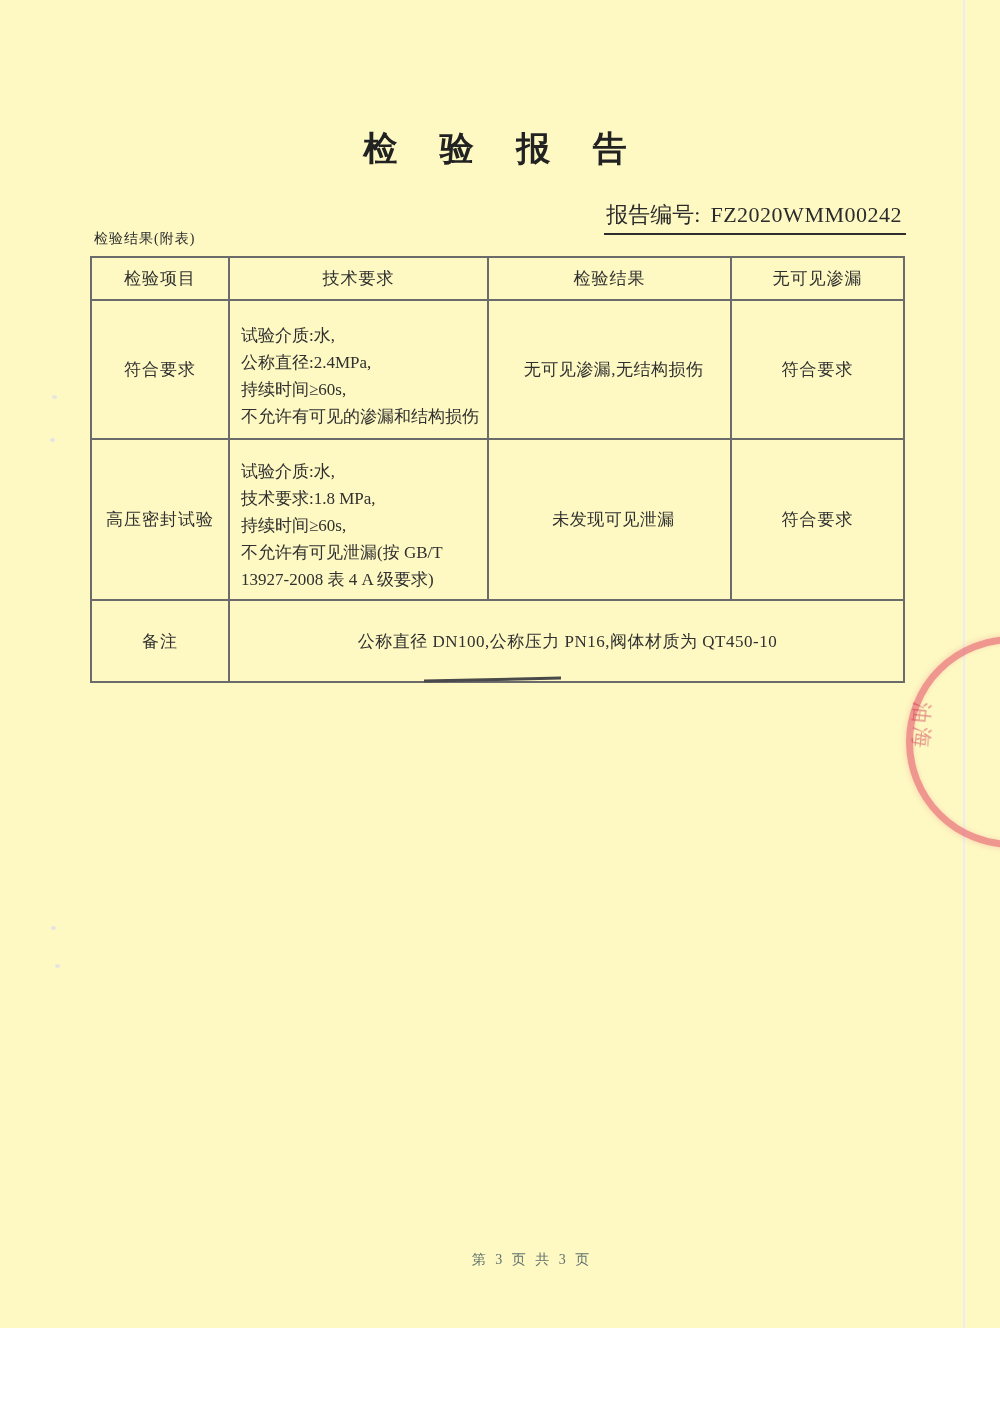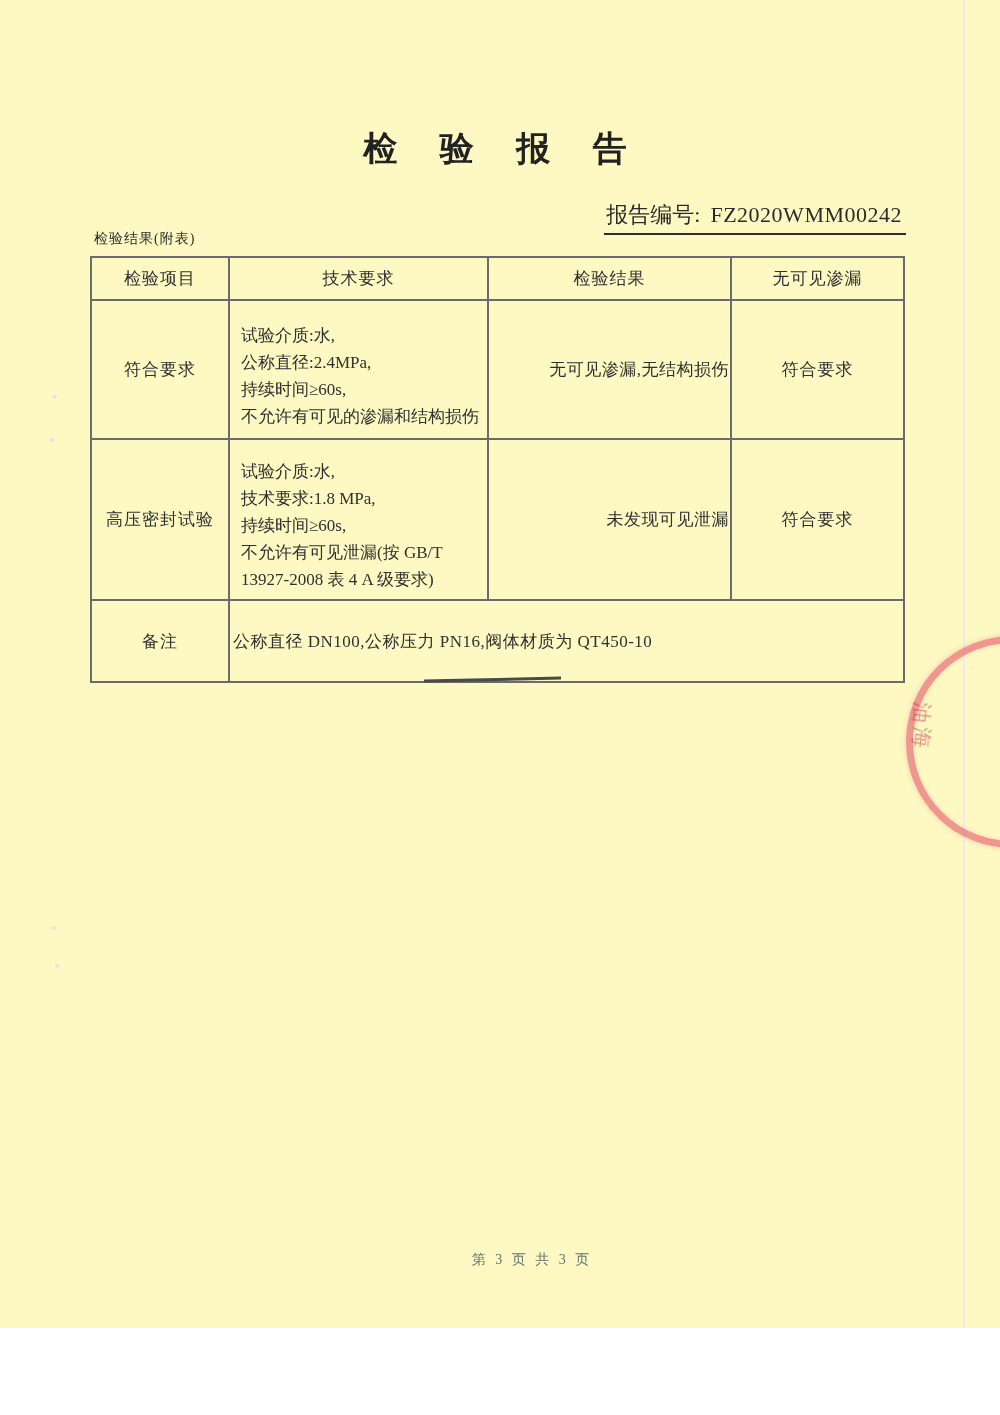--- a/index.html
+++ b/index.html
@@ -48,22 +48,22 @@
     font-weight: normal;
     vertical-align: middle;
     color: #303030;
   }
   tr.hdr { height: 43px; }
   tr.r1 { height: 139px; }
   tr.r2 { height: 135px; }
   tr.r3 { height: 82px; }
   .c-center { text-align: center; letter-spacing: 1px; }
   .c-req { text-align: left; padding: 18px 4px 6px 11px; line-height: 27px; }
-  .c-result { text-align: right; padding-left: 9px; letter-spacing: 0.5px; margin-left: 48px; }
-  .c-remark { text-align: left; padding-left: 3px; letter-spacing: 0.5px; }
+  .c-result { text-align: center; padding-left: 9px; letter-spacing: 0.5px; margin-left: 48px; }
+  .c-remark { text-align: center; padding-left: 3px; letter-spacing: 0.5px; }
   .divider {
     position: absolute; top: 678px; left: 424px;
     width: 137px; height: 3px; background: #4a4a4a;
     transform: rotate(-1.2deg);
   }
   .footer {
     position: absolute; top: 1251px; left: 0; width: 100%;
     text-align: center;
     font-size: 14px; color: #60706c; letter-spacing: 3px; padding-left: 32px;
   }

